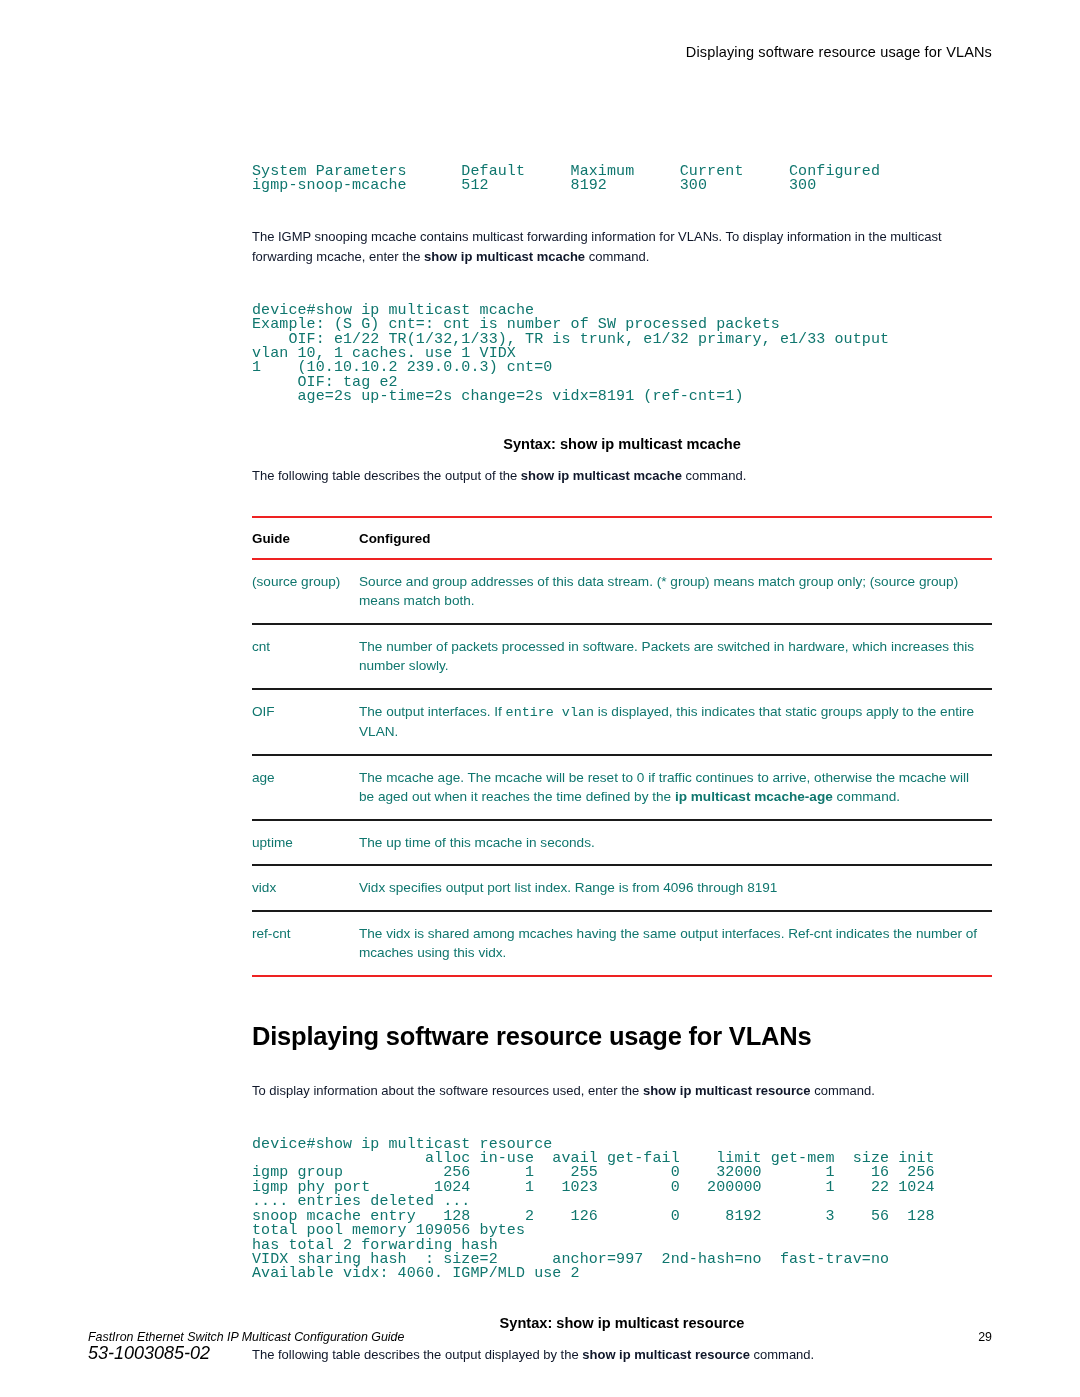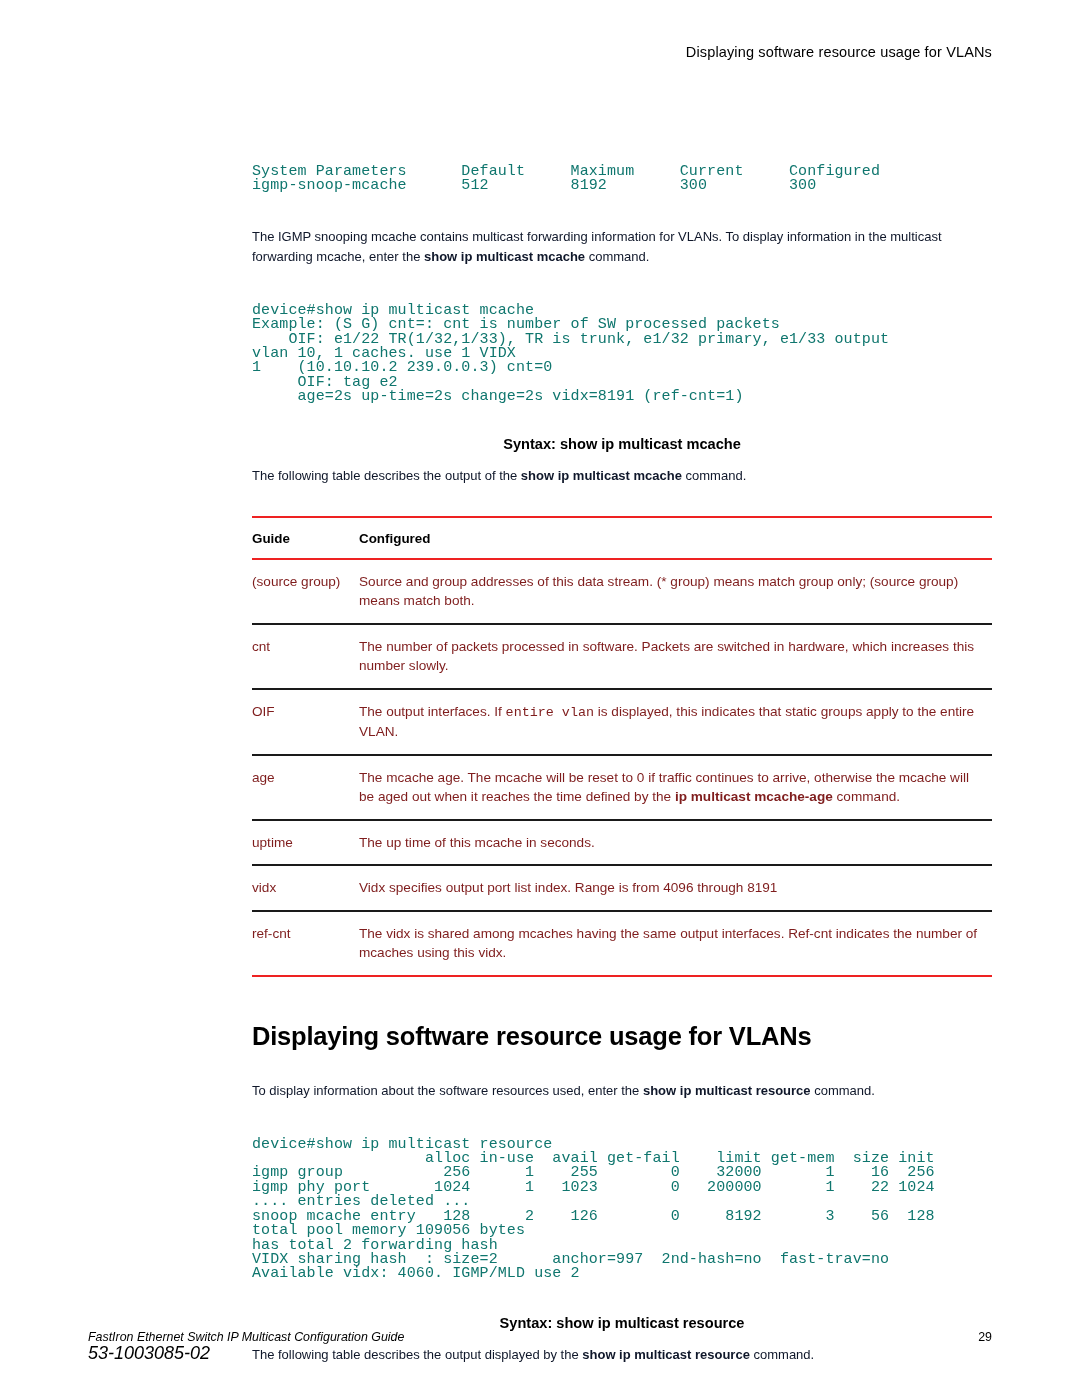--- a/index.html
+++ b/index.html
@@ -102,21 +102,21 @@
     border-bottom: 2.5px solid #ee2222;
     color: #000;
   }
   .field-table tbody td {
     text-align: left;
     font-size: 13.6px;
     line-height: 19.5px;
     padding: 12px 0 12px 0;
     vertical-align: top;
     border-bottom: 2.2px solid #1a1a1a;
-    color: #7f1d1d;
+    color: #0f766e;
   }
   .field-table tbody tr.last-row td {
     border-bottom: 2.5px solid #ee2222;
   }
   .field-table td.desc { padding-right: 8px; }
   .field-table td.desc b { font-weight: bold; }
 
   
   .section-heading {
     font-size: 25.5px;

